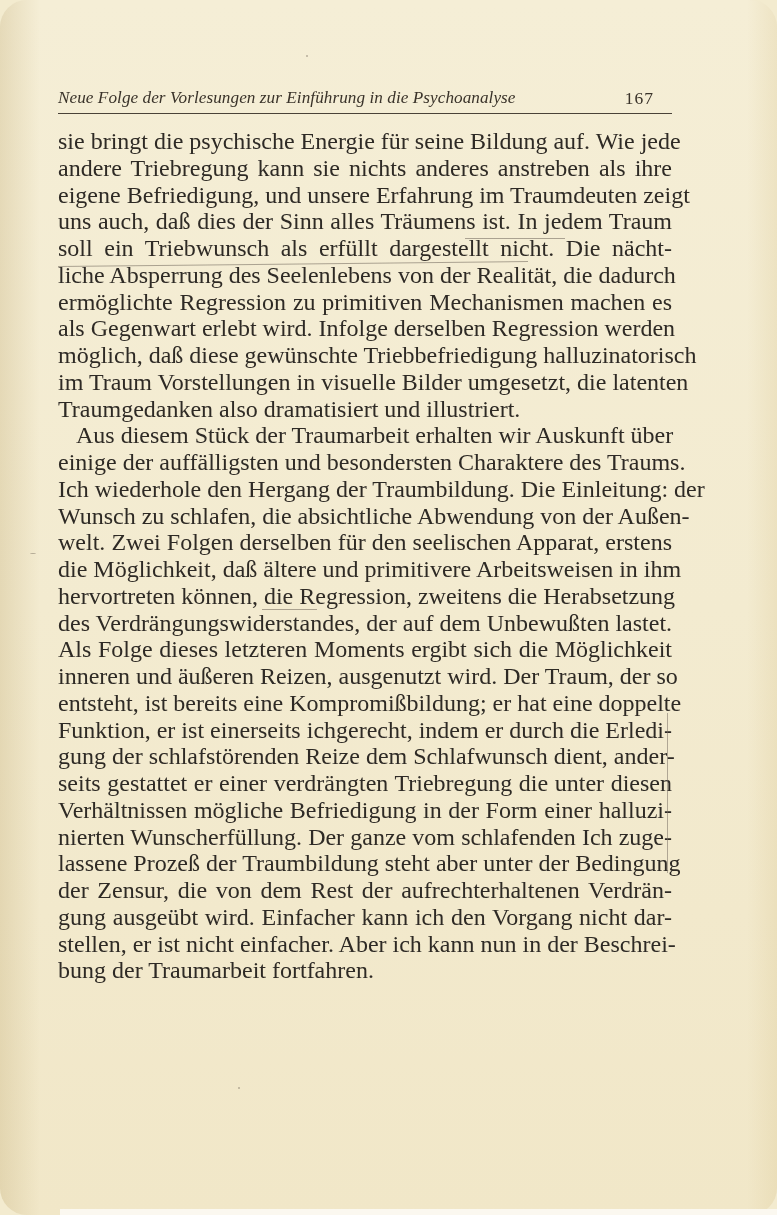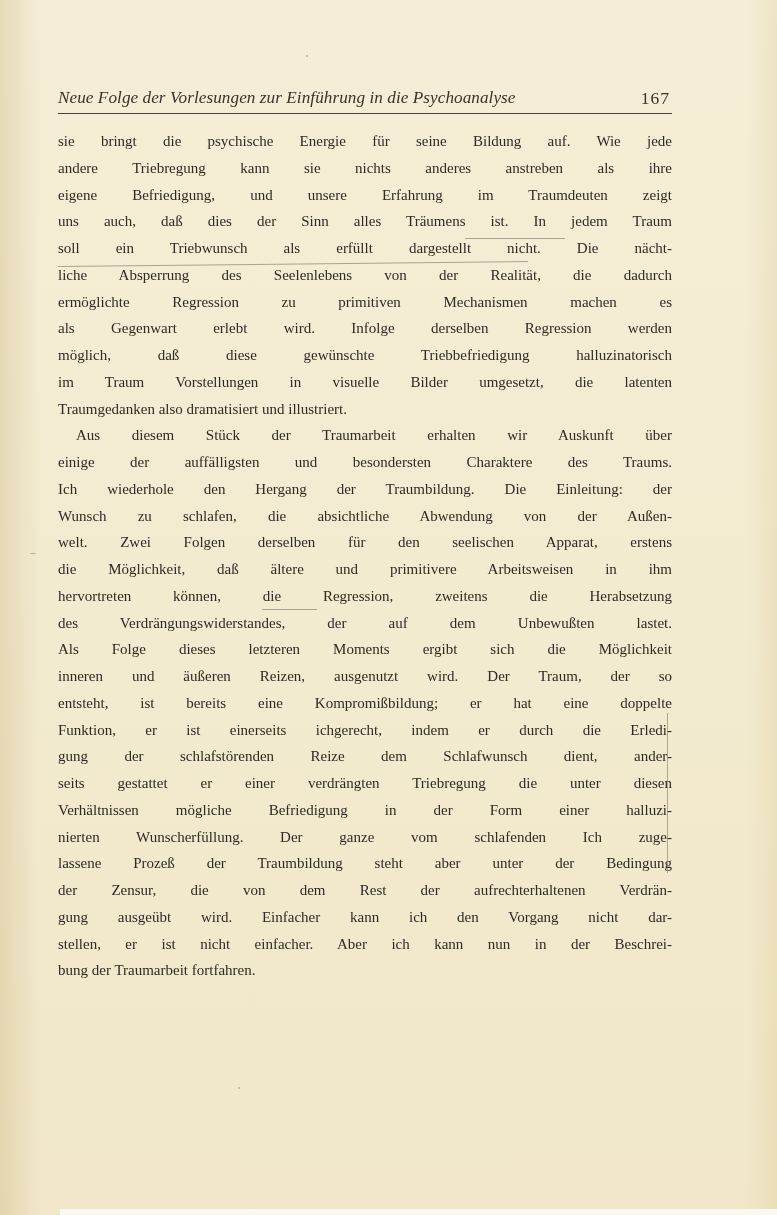--- a/index.html
+++ b/index.html
@@ -14,20 +14,21 @@
       position: relative;
     }
     .page {
       position: absolute;
       left: 0; top: 0;
       width: 777px; height: 1215px;
       background:
         linear-gradient(to right, rgba(200,180,130,0.35) 0px, rgba(200,180,130,0.0) 40px),
         linear-gradient(to left, rgba(215,195,140,0.25) 0px, rgba(215,195,140,0.0) 30px),
         linear-gradient(to bottom, #f5eed6 0%, #f3ebd0 50%, #f1e7c8 100%);
+      border-radius: 27px;
     }
     .bottom-edge {
       position: absolute;
       left: 60px; bottom: 0;
       width: 717px; height: 6px;
       background: #fbf8f0;
     }
     .running-head {
       position: absolute;
       left: 58px;
@@ -41,41 +42,41 @@
       position: absolute;
       left: 58px;
       top: 2px;
       font-style: italic;
       font-size: 17.2px;
       letter-spacing: 0.05px;
       white-space: nowrap;
     }
     .page-number {
       position: absolute;
-      right: 2px;
+      right: 18px;
       top: 2px;
       font-size: 17.5px;
       letter-spacing: 1px;
       margin-left: 48px;
     }
     .head-rule {
       position: absolute;
       left: 58px;
       top: 113px;
       width: 614px;
       height: 0;
       border-top: 1.3px solid #4a4238;
     }
     .body-text {
       position: absolute;
       left: 58px;
       top: 128px;
       width: 614px;
       font-family: "Liberation Serif", serif;
-      font-size: 15px;
+      font-size: 24px;
       line-height: 26.75px;
       color: #2e2a25;
     }
     .line {
       display: block;
       height: 26.75px;
       white-space: nowrap;
       text-align: justify;
       text-align-last: justify;
     }

